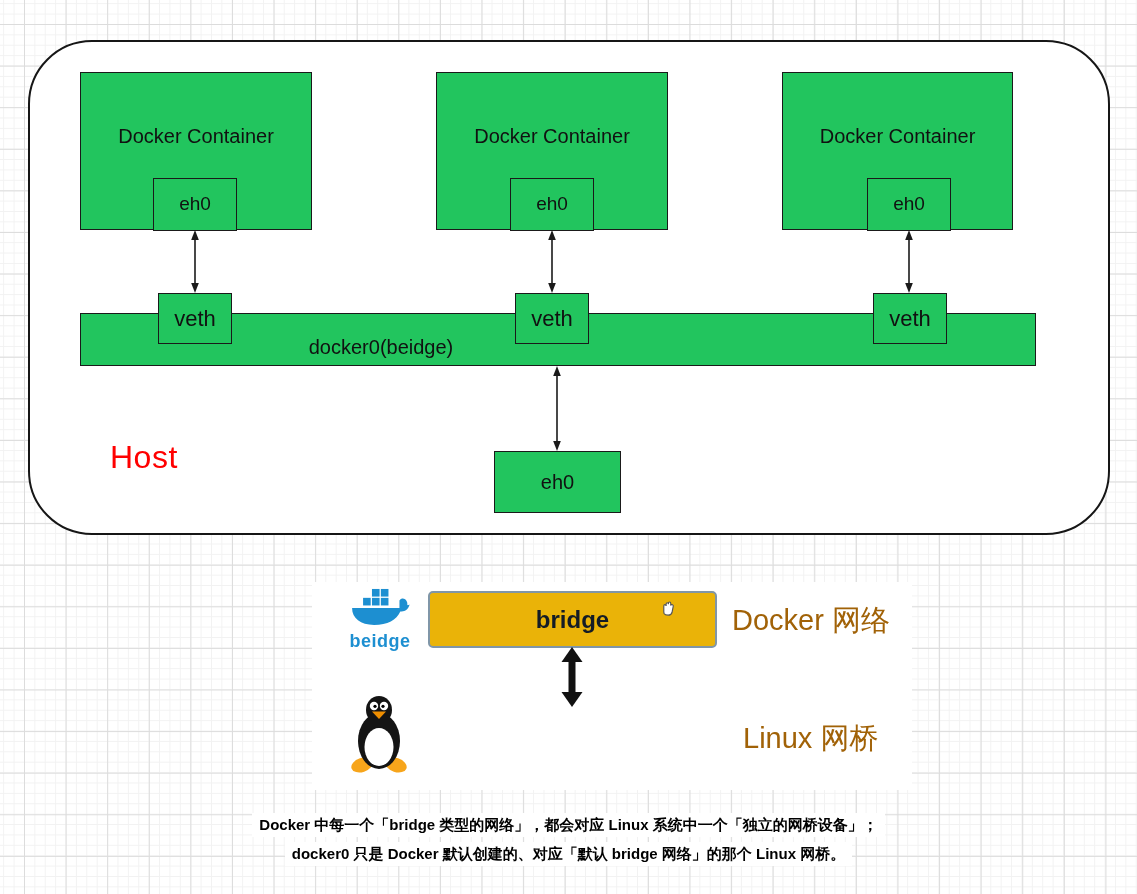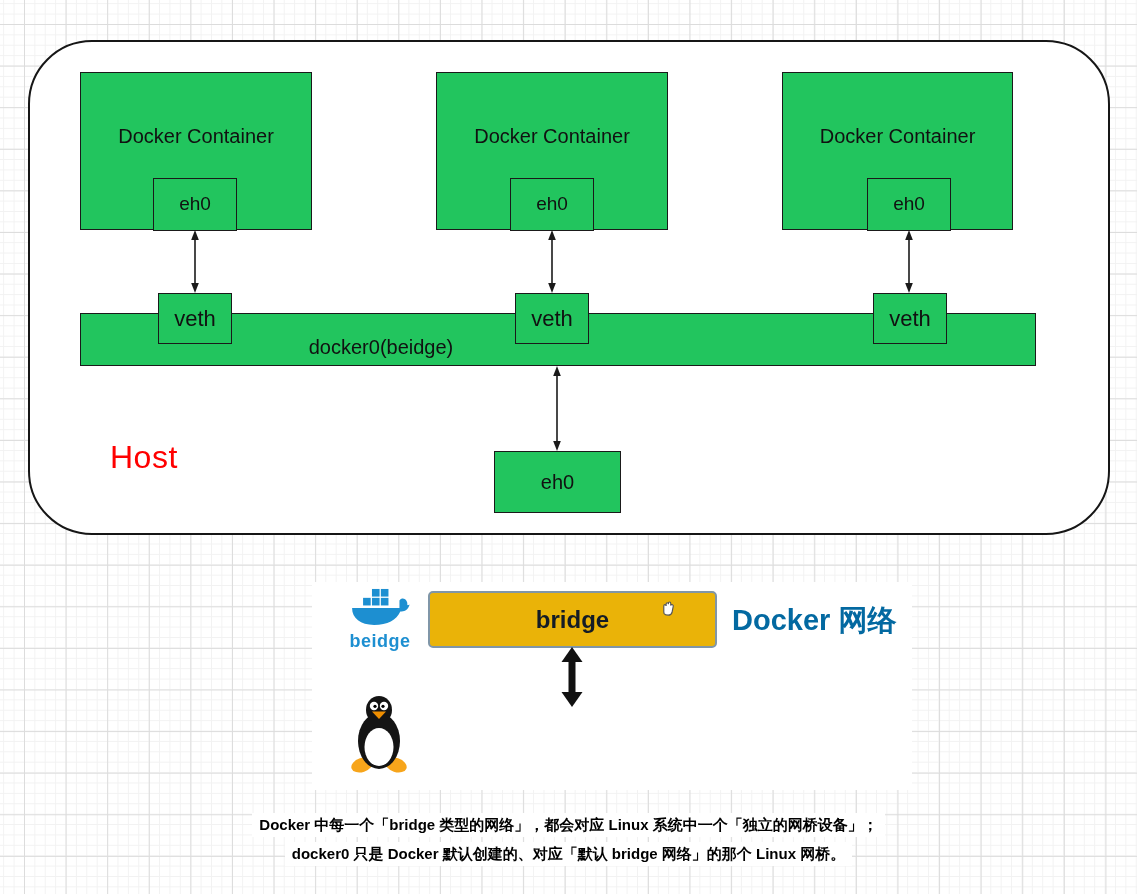--- a/index.html
+++ b/index.html
@@ -35,21 +35,21 @@
   .host-eth{left:494px;top:451px;width:127px;height:62px;display:flex;align-items:center;
     justify-content:center;font-size:20px;}
   .host-label{left:110px;top:439px;font-size:32px;letter-spacing:.5px;}
   .arrow-svg{z-index:6;}
   
   .shot-panel{left:312px;top:582px;width:600px;height:208px;background:#fff;}
   .pill{position:absolute;left:116px;width:289px;height:57px;box-sizing:border-box;
     background:#eab308;border:2px solid #8096a8;border-radius:5px;
     display:flex;align-items:center;justify-content:center;
     font-size:24px;font-weight:bold;color:#141c26;}
-  .cn-label{position:absolute;font-size:29px;font-weight:bold;color:#0369a1;line-height:34px;white-space:nowrap;}
+  .cn-label{position:absolute;font-size:29px;font-weight:normal;color:#a16207;line-height:34px;white-space:nowrap;}
   .docker-logo{position:absolute;left:26px;top:4px;width:84px;text-align:center;color:#1d8fd1;}
   .docker-word{font-size:18px;font-weight:bold;letter-spacing:.5px;margin-top:-3px;color:#1d8fd1;}
   
   .caption-line{position:absolute;left:0;width:100%;text-align:center;}
   .caption-line span{display:inline-block;background:#fff;padding:1px 7px;
     font-size:15px;font-weight:bold;color:#000;line-height:22px;}
 </style>
 </head>
 <body>
 
@@ -155,20 +155,21 @@
     <ellipse cx="30" cy="47" rx="21" ry="28" fill="#141414"></ellipse>
     <ellipse cx="30" cy="53" rx="14.5" ry="19" fill="#ffffff"></ellipse>
     <circle cx="25" cy="12" r="4.2" fill="#ffffff"></circle>
     <circle cx="35" cy="12" r="4.2" fill="#ffffff"></circle>
     <circle cx="26" cy="12.3" r="1.6" fill="#000"></circle>
     <circle cx="34" cy="12.3" r="1.6" fill="#000"></circle>
     <path d="M23 17.5 L37 17.5 L30 25 Z" fill="#ef8e00"></path>
   </svg>
 
 
+  <div class="cn-label" style="left:431px;top:139px;">Linux 网桥</div>
 </div>
 
 <div class="caption-line" style="top:813px;">
   <span>Docker 中每一个「bridge 类型的网络」，都会对应 Linux 系统中一个「独立的网桥设备」；</span>
 </div>
 <div class="caption-line" style="top:842px;">
   <span>docker0 只是 Docker 默认创建的、对应「默认 bridge 网络」的那个 Linux 网桥。</span>
 </div>
 
 </body></html>

